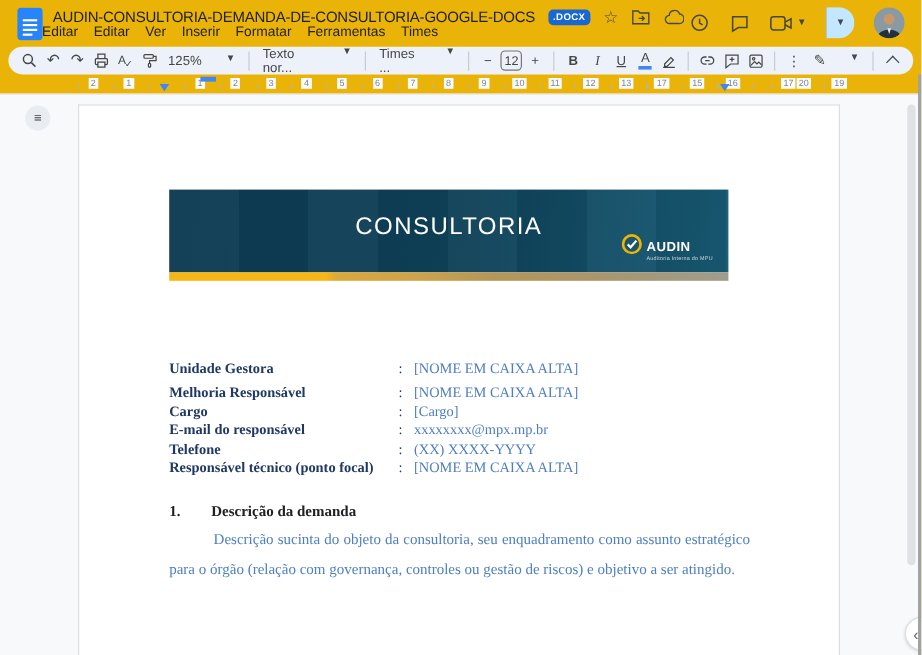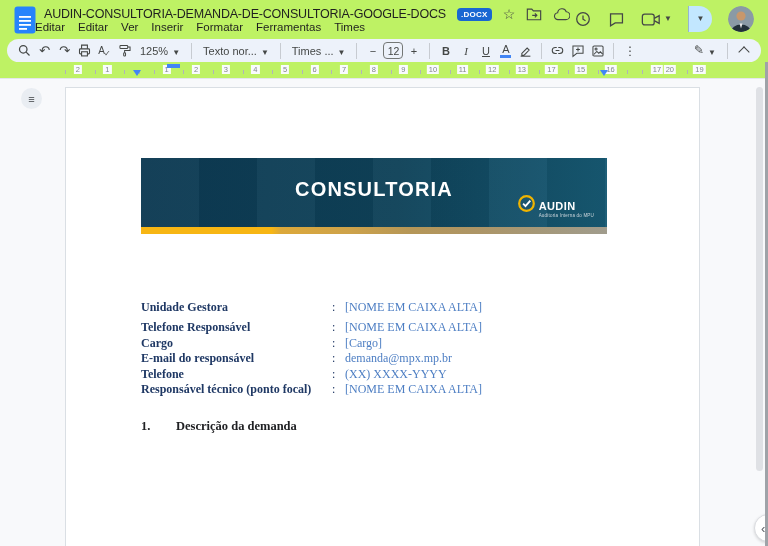--- a/index.html
+++ b/index.html
@@ -1,16 +1,16 @@
 <!DOCTYPE html>
 <html><head>
 <meta charset="utf-8">
 <style>
   html,body{margin:0;padding:0;}
-  .screen{position:relative;width:768px;height:546px;overflow:hidden;background:#bef264;
+  .screen{position:relative;width:768px;height:546px;overflow:hidden;background:#eab308;
           font-family:"Liberation Sans",sans-serif;color:#1f1f1f;}
   svg{display:block}
   .ic{display:flex;align-items:center;justify-content:center;color:#444746;}
   
   .topbar{position:absolute;left:0;top:0;width:768px;height:38px;}
   .docs-logo{position:absolute;left:14px;top:6px;}
   .title-row{position:absolute;left:44px;top:5px;display:flex;align-items:center;gap:11px;height:18px;}
   .doc-title{font-size:12.5px;color:#1f1f1f;letter-spacing:-0.2px;white-space:nowrap;}
   .badge{background:#1967d2;color:#fff;font-size:8px;font-weight:bold;border-radius:4px;
          padding:2px 4px;letter-spacing:.3px;}
@@ -25,21 +25,21 @@
               border-radius:13px 0 0 13px;padding:0 11px 0 12px;font-size:12.5px;font-weight:500;}
   .share-caret{display:flex;align-items:center;justify-content:center;background:#c2e7ff;width:23px;
                border-radius:0 13px 13px 0;border-left:1px solid rgba(31,59,85,.28);}
   .avatar{width:26px;height:26px;border-radius:50%;overflow:hidden;}
   
   .toolbar{position:absolute;left:7px;top:39px;width:754px;height:23px;background:#edf2fa;
            border-radius:12px;display:flex;align-items:center;padding:0 8px;box-sizing:border-box;gap:1px;}
   .tbtn{min-width:19px;height:19px;display:flex;align-items:center;justify-content:center;
         font-size:11px;color:#444746;border-radius:4px;}
   .tdiv{width:1px;height:16px;background:#c7cbd1;margin:0 5px;}
-  .tsel{display:flex;align-items:flex-end;gap:4px;padding:0 5px;font-size:11px;color:#444746;}
+  .tsel{display:flex;align-items:flex-start;gap:20px;padding:0 5px;font-size:11px;color:#444746;}
   .sizebox{width:18px;height:15px;border:1px solid #747775;border-radius:4px;display:flex;
            align-items:center;justify-content:center;font-size:10.5px;color:#444746;background:#fff0;}
   .uglyph{font-family:"DejaVu Sans",sans-serif;font-size:13px;line-height:13px;}
   .bold-b{font-weight:bold;}
   .ital-i{font-style:italic;font-family:"Liberation Serif",serif;}
   .und-u{text-decoration:underline;}
   .acolor{display:flex;flex-direction:column;align-items:center;line-height:10px;}
   .acolor .bar{width:11px;height:3px;background:#4285f4;margin-top:1px;}
   .spacer{flex:1;}
   .chev-up{width:7px;height:7px;border-left:1.6px solid #444746;border-top:1.6px solid #444746;
@@ -61,21 +61,21 @@
                font-size:11px;color:#3c4043;}
   .page{position:absolute;left:65px;top:8px;width:633px;height:470px;background:#fff;
         border:1px solid #dadfe4;border-bottom:none;}
   
   .banner{position:absolute;left:75px;top:70px;width:466px;height:76px;}
   .banner-main{position:absolute;inset:0 0 7px 0;
         background:linear-gradient(94deg,#0d3a53 0%,#0f4259 55%,#175a74 100%);}
   .banner-main::after{content:"";position:absolute;inset:0;
         background:repeating-linear-gradient(90deg,rgba(255,255,255,.03) 0 58px,rgba(0,0,0,.05) 58px 116px);}
   .banner-title{position:absolute;left:0;right:0;top:20px;text-align:center;color:#fff;
-        font-size:20px;font-weight:bold;letter-spacing:1.2px;z-index:2;}
+        font-size:20px;font-weight:normal;letter-spacing:1.2px;z-index:2;}
   .stripe{position:absolute;left:0;right:0;bottom:0;height:7px;
         background:linear-gradient(90deg,#f7b614 0%,#f7b614 28%,#dca83a 30%,#cda24a 45%,
                    #b59657 58%,#ad9566 72%,#a59878 85%,#a09c8d 100%);}
   .logo{position:absolute;right:13px;bottom:13px;display:flex;align-items:center;gap:4px;z-index:2;}
   .logo-txt{display:flex;flex-direction:column;line-height:10px;}
   .logo-name{color:#fff;font-weight:bold;font-size:11px;letter-spacing:.4px;margin-top:16px;}
   .logo-cap{color:#cdd6dc;font-size:4.5px;letter-spacing:.2px;}
   
   .doc-title-line{position:absolute;left:75px;top:159px;width:484px;text-align:center;
         font-family:"Liberation Serif",serif;font-size:16.5px;font-weight:bold;color:#1f3864;
@@ -332,53 +332,54 @@
 
 
       <div class="fields">
 
       <div class="frow">
           <span class="flabel">Unidade Gestora</span>
           <span class="fcolon">:</span>
           <span class="fvalue">[NOME EM CAIXA ALTA]</span>
         </div>
           <div class="frow">
-          <span class="flabel">Telefone Responsável</span>
+          <span class="flabel">Melhoria Responsável</span>
           <span class="fcolon">:</span>
           <span class="fvalue">[NOME EM CAIXA ALTA]</span>
         </div>
           <div class="frow">
           <span class="flabel">Cargo</span>
           <span class="fcolon">:</span>
           <span class="fvalue">[Cargo]</span>
         </div>
           <div class="frow">
           <span class="flabel">E-mail do responsável</span>
           <span class="fcolon">:</span>
-          <span class="fvalue">demanda@mpx.mp.br</span>
+          <span class="fvalue">xxxxxxxx@mpx.mp.br</span>
         </div>
           <div class="frow">
           <span class="flabel">Telefone</span>
           <span class="fcolon">:</span>
           <span class="fvalue">(XX) XXXX-YYYY</span>
         </div>
           <div class="frow">
           <span class="flabel">Responsável técnico (ponto focal)</span>
           <span class="fcolon">:</span>
           <span class="fvalue">[NOME EM CAIXA ALTA]</span>
         </div>
         </div>
 
       <div class="section">
         <span class="sec-num">1.</span>
         <span class="sec-title">Descrição da demanda</span>
       </div>
 
       <div class="paras">
 
+      <p>Descrição sucinta do objeto da consultoria, seu enquadramento como assunto estratégico para o órgão (relação com governança, controles ou gestão de riscos) e objetivo a ser atingido.</p>
         </div>
     </div>
 
     <div class="scroll-thumb"></div>
     <div class="side-toggle">‹</div>
   </div>
 
   <div class="edge-strip"></div>
 </div>
 

